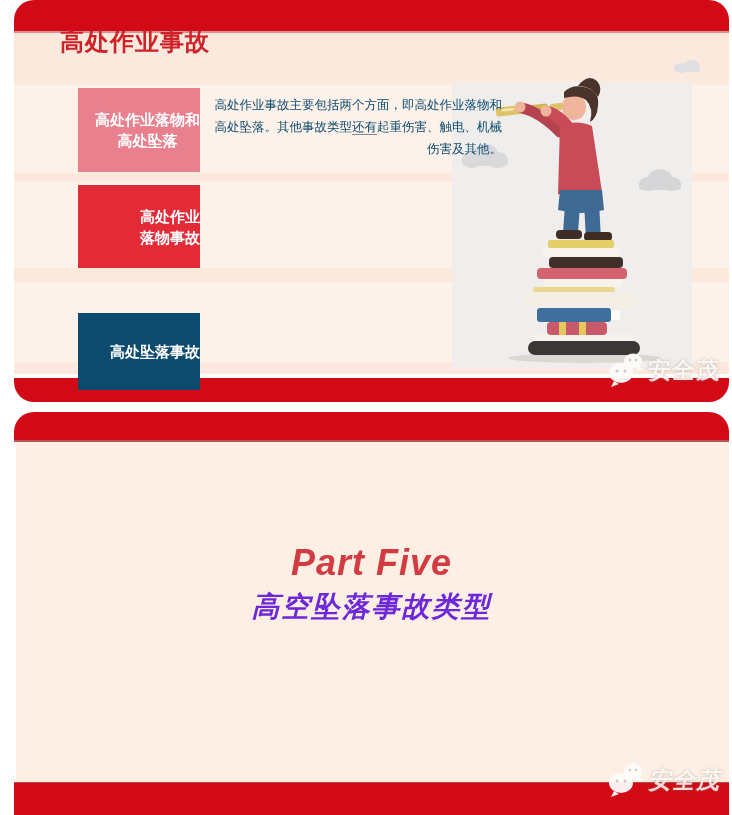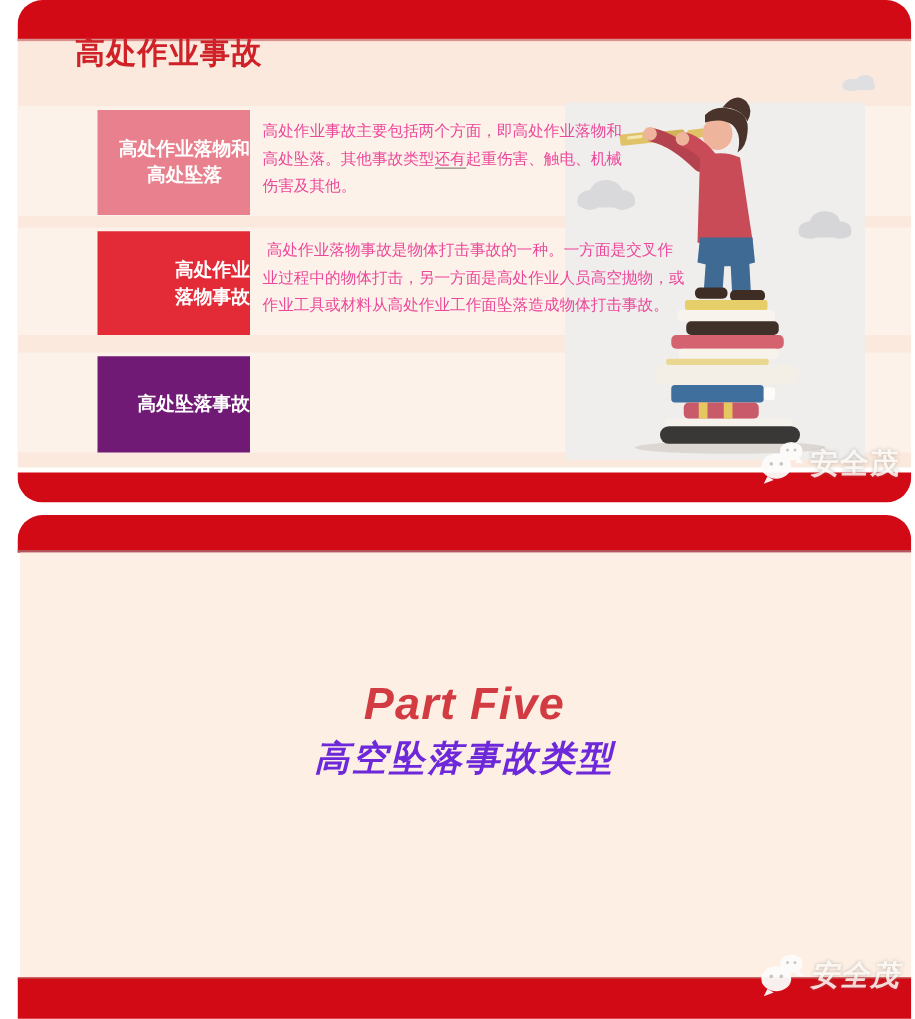--- a/index.html
+++ b/index.html
@@ -22,25 +22,26 @@
     font-size:24px;font-weight:700;color:#cf2127;letter-spacing:1px;z-index:3;
   }
   .cat-box{
     position:absolute;left:64px;width:122px;z-index:3;
     display:flex;align-items:center;justify-content:flex-end;text-align:center;
     color:#ffffff;font-size:15px;font-weight:700;line-height:21px;
   }
   .cat-box span{white-space:pre-line;}
   .box-pink{background:#e8808e;}
   .box-red{background:#e32b38;}
-  .box-gray{background:#701a75;}
+  .box-gray{background:#0c4a6e;margin-top:28px;}
   .desc{
     position:absolute;left:196px;margin:0;z-index:3;
-    font-size:12.5px;line-height:22px;color:#ec4899;
+    font-size:12.5px;line-height:22px;color:#0c4a6e;
     white-space:pre-wrap;
+    text-align:right;
   }
   .desc .u{border-bottom:1px solid #8a8683;}
   .illus{position:absolute;left:438px;top:60px;z-index:1;}
   .band, .s1-body{z-index:0;}
 
   
   .watermark{position:absolute;z-index:5;display:flex;align-items:center;}
   .wm-text{
     font-size:23px;font-weight:700;letter-spacing:1px;color:#faf7f4;opacity:.88;
     text-shadow:0 0 3px rgba(130,115,108,.55);margin-left:2px;
@@ -137,21 +138,20 @@
   <div class="cat-box box-pink" style="top:88px;height:84px">
       <span>高处作业落物和
 高处坠落</span>
     </div>
   <p class="desc" style="top:94px;width:292px"><span>高处作业事故主要包括两个方面，即高处作业落物和高处坠落。其他事故类型</span><span class="u">还有</span><span>起重伤害、触电、机械伤害及其他。</span></p>
 
   <div class="cat-box box-red" style="top:185px;height:83px">
       <span>高处作业
 落物事故</span>
     </div>
-  <p class="desc" style="top:189px;width:338px"><span> 高处作业落物事故是物体打击事故的一种。一方面是交叉作业过程中的物体打击，另一方面是高处作业人员高空抛物，或作业工具或材料从高处作业工作面坠落造成物体打击事故。</span></p>
 
   <div class="cat-box box-gray" style="top:285px;height:77px">
       <span>高处坠落事故</span>
     </div>
 
   <div class="watermark" style="left:592px;top:350px">
     <svg width="40" height="40" viewBox="0 0 40 40">
       <g opacity="0.95">
         <ellipse cx="27" cy="11" rx="9" ry="7.5" fill="#fdfcfb"></ellipse>
         <path d="M33,16 l4,5 -7,-1 Z" fill="#fdfcfb"></path>

